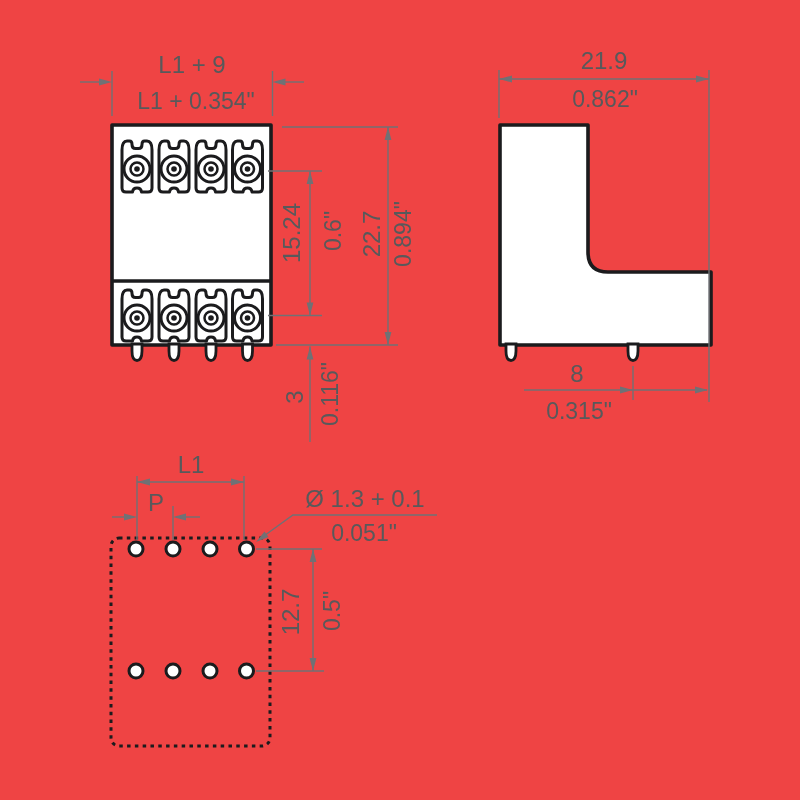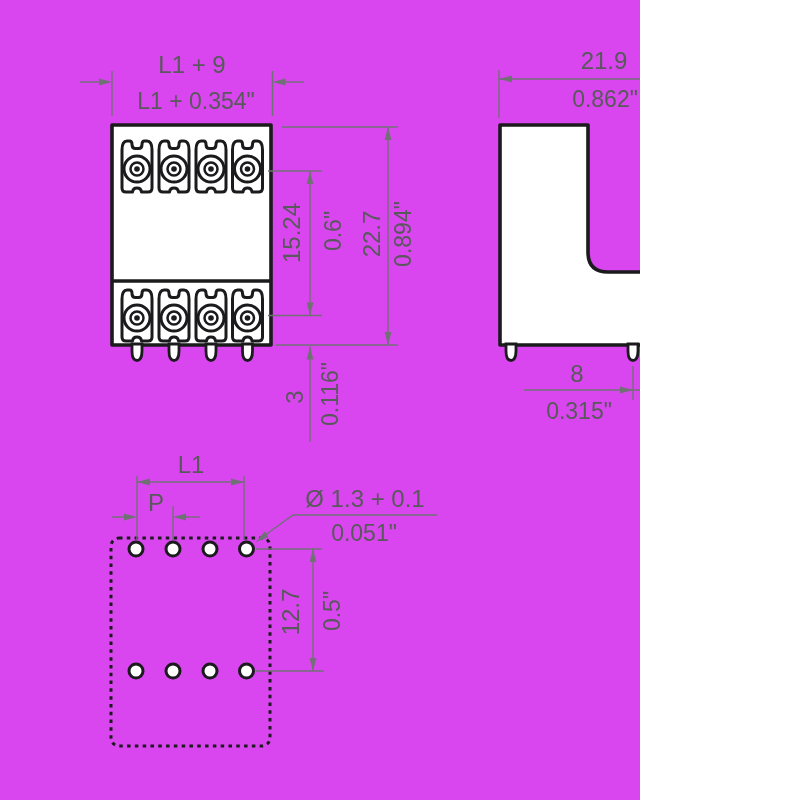--- a/index.html
+++ b/index.html
@@ -1,16 +1,16 @@
 <!DOCTYPE html>
 <html><head>
 <meta charset="utf-8">
 <style>
   html,body{margin:0;padding:0;background:#ffffff;}
-  .stage{position:relative;width:640px;height:800px;background:#d946ef;overflow:hidden;}
+  .stage{position:relative;width:800px;height:800px;background:#ef4444;overflow:hidden;}
   svg{display:block;}
   .outline{fill:#fff;stroke:#1b1b1d;stroke-width:3.6;stroke-linejoin:round;}
   .thick{stroke:#1b1b1d;stroke-width:3.4;fill:none;}
   .cell{fill:#fff;stroke:#1b1b1d;stroke-width:3;stroke-linejoin:round;}
   .ring{fill:none;stroke:#1b1b1d;}
   .dot{fill:#1b1b1d;stroke:none;}
   .pin{fill:#fff;stroke:#1b1b1d;stroke-width:2.8;}
   .dim{stroke:#707175;stroke-width:1.4;fill:none;}
   .arr{fill:#707175;stroke:none;}
   .dotted{fill:none;stroke:#1b1b1d;stroke-width:3;stroke-dasharray:3.5 4.3;}

